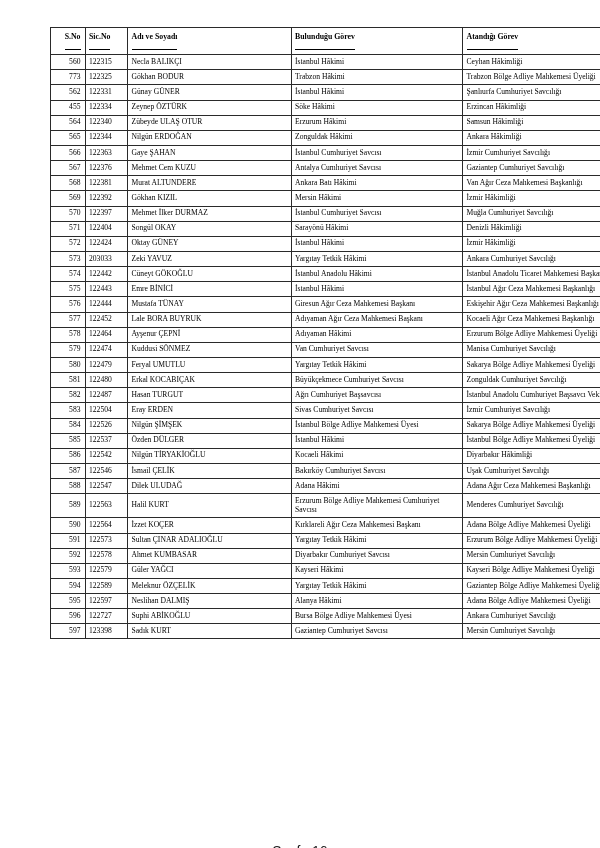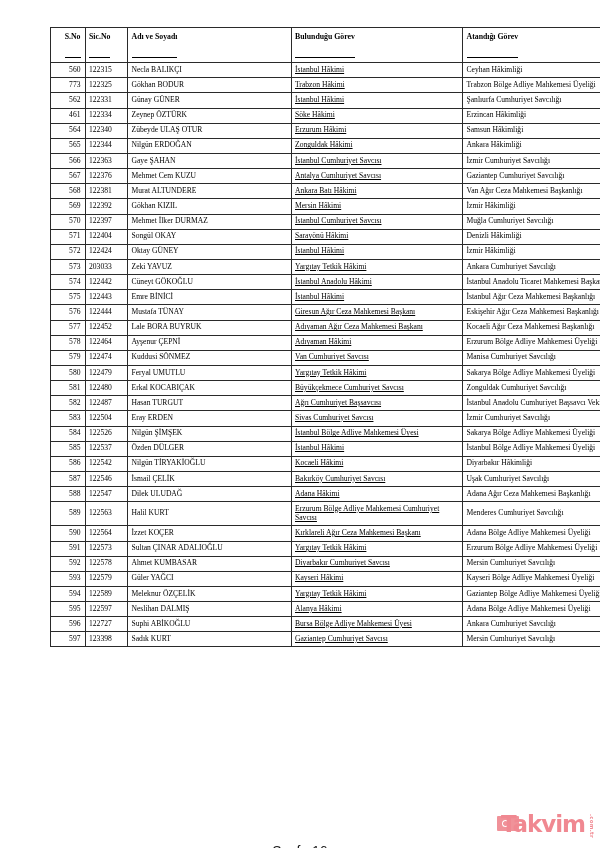--- a/index.html
+++ b/index.html
@@ -44,26 +44,26 @@
   }
   #appointments-table thead th {
     font-weight: bold;
     padding-top: 4px;
     padding-bottom: 4px;
     font-size: 7.8px;
   }
   #appointments-table thead th .hdr {
     display: inline-block;
     border-bottom: 1px solid #000;
-    padding-bottom: 16px;
+    padding-bottom: 8px;
   }
   .col-sno   { width: 26px;  text-align: right !important; padding-right: 4px !important; }
   .col-sicno { width: 35px;  }
   .col-ad    { width: 156px; }
-  .col-bul   { width: 164px; text-decoration: underline; }
+  .col-bul   { width: 164px; }
   .col-atan  { width: 164px; }
   td.col-sno { text-align: right; margin-left: 35px; }
   #page-footer {
     position: absolute;
     left: 0;
     top: 843px;
     width: 600px;
     text-align: center;
     font-family: "Liberation Sans", sans-serif;
     font-size: 14px;
@@ -153,21 +153,21 @@
           <td class="col-atan">Trabzon Bölge Adliye Mahkemesi Üyeliği</td>
         </tr>
         <tr>
           <td class="col-sno">562</td>
           <td class="col-sicno">122331</td>
           <td class="col-ad">Günay GÜNER</td>
           <td class="col-bul">İstanbul Hâkimi</td>
           <td class="col-atan">Şanlıurfa Cumhuriyet Savcılığı</td>
         </tr>
         <tr>
-          <td class="col-sno">461</td>
+          <td class="col-sno">455</td>
           <td class="col-sicno">122334</td>
           <td class="col-ad">Zeynep ÖZTÜRK</td>
           <td class="col-bul">Söke Hâkimi</td>
           <td class="col-atan">Erzincan Hâkimliği</td>
         </tr>
         <tr>
           <td class="col-sno">564</td>
           <td class="col-sicno">122340</td>
           <td class="col-ad">Zübeyde ULAŞ OTUR</td>
           <td class="col-bul">Erzurum Hâkimi</td>
@@ -402,19 +402,14 @@
           <td class="col-sicno">123398</td>
           <td class="col-ad">Sadık KURT</td>
           <td class="col-bul">Gaziantep Cumhuriyet Savcısı</td>
           <td class="col-atan">Mersin Cumhuriyet Savcılığı</td>
         </tr>
       </tbody>
   </table>
 
   <div id="page-footer">Sayfa 16</div>
 
-  <div id="watermark">
-    <span class="wm-flag"></span>
-    <span class="wm-word">Takvim</span>
-    <span class="wm-tld">.com.tr</span>
-  </div>
 
 </div>
 
 </body></html>

